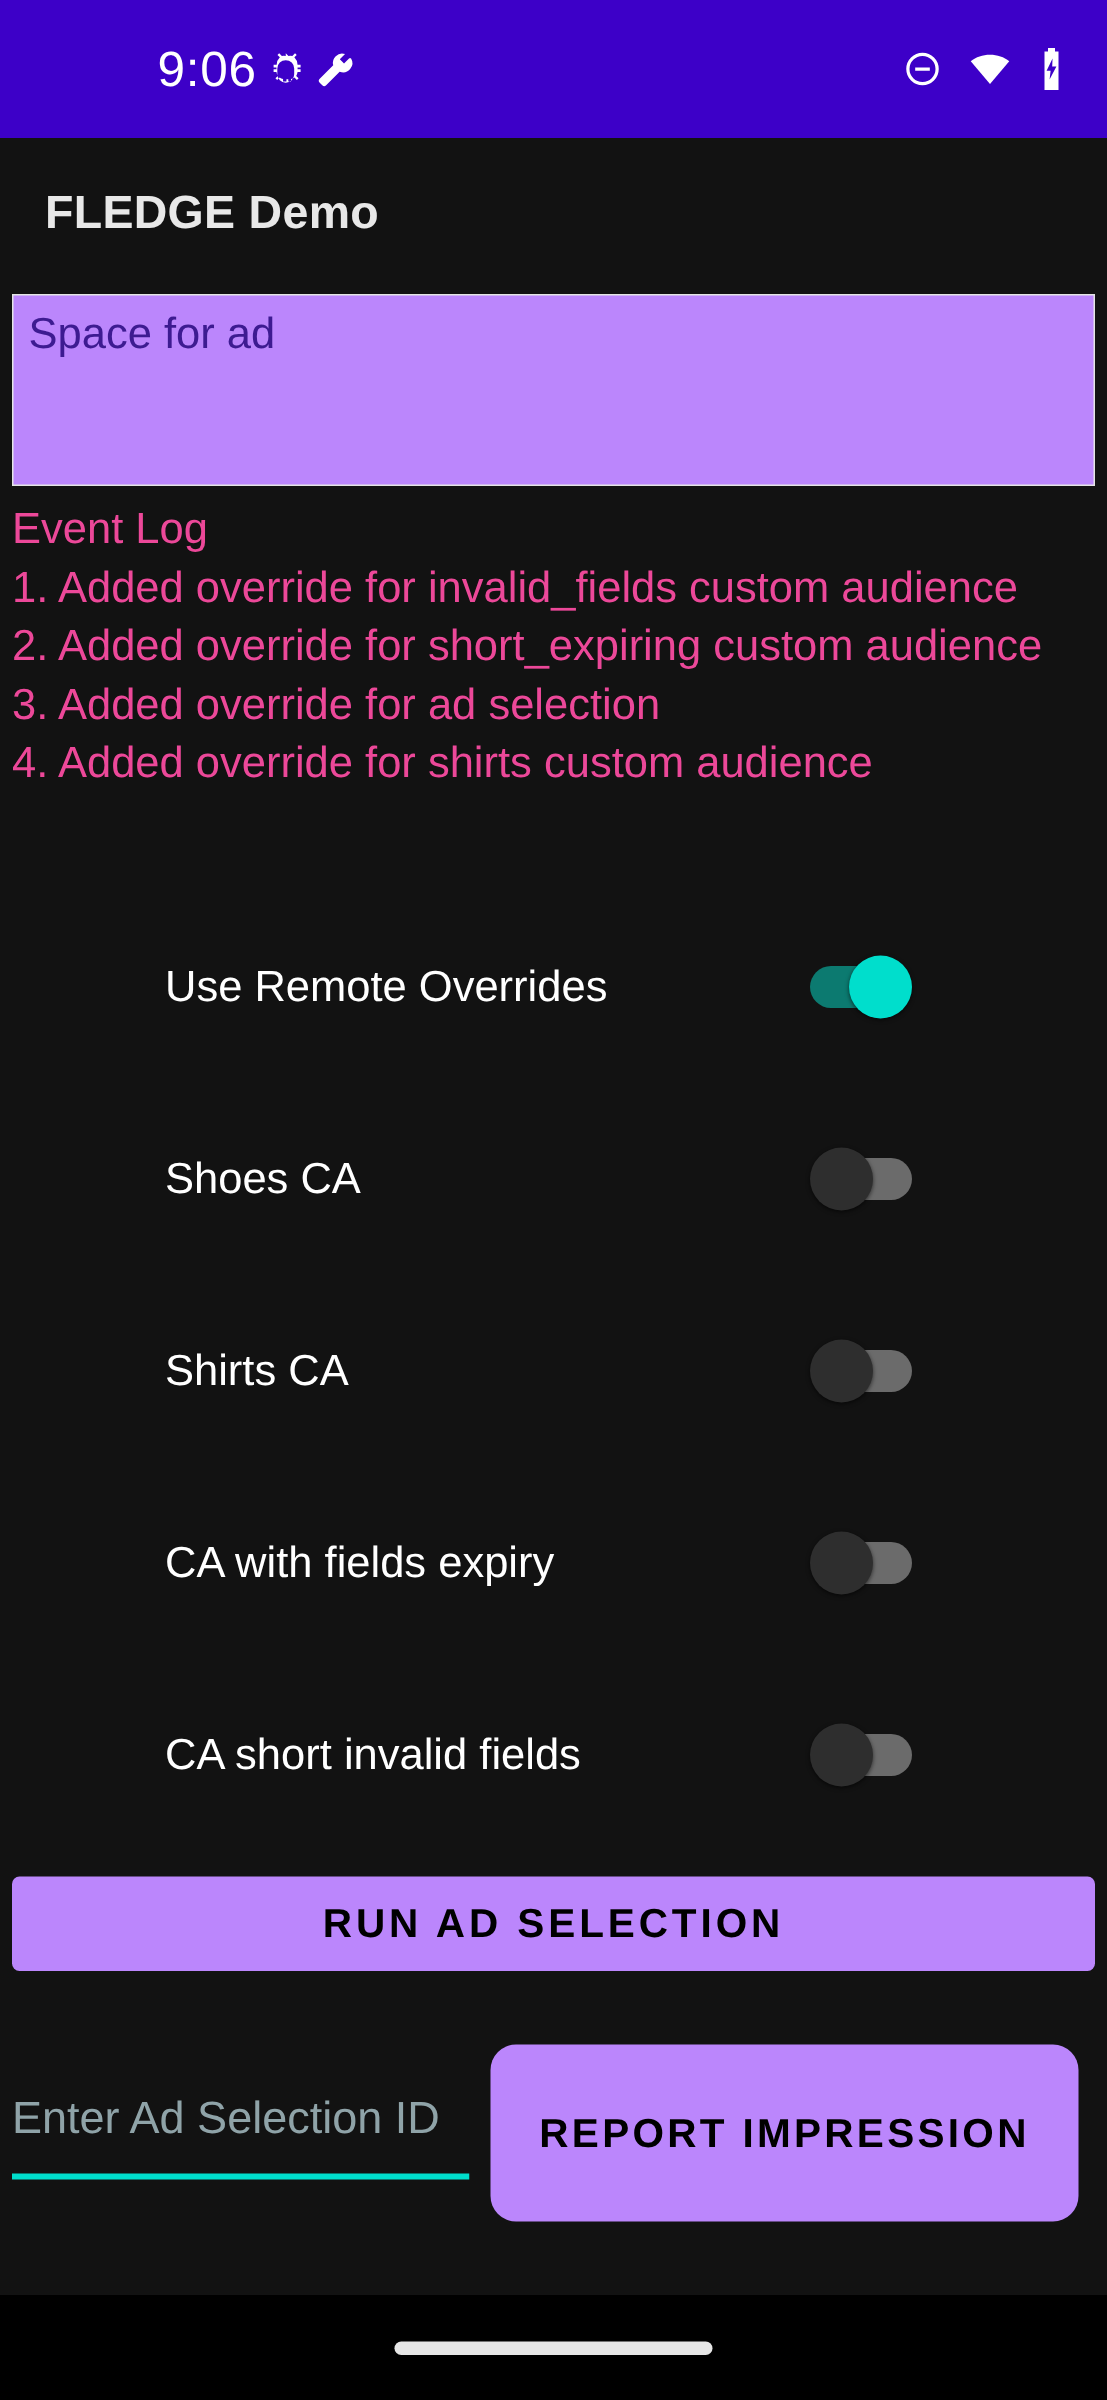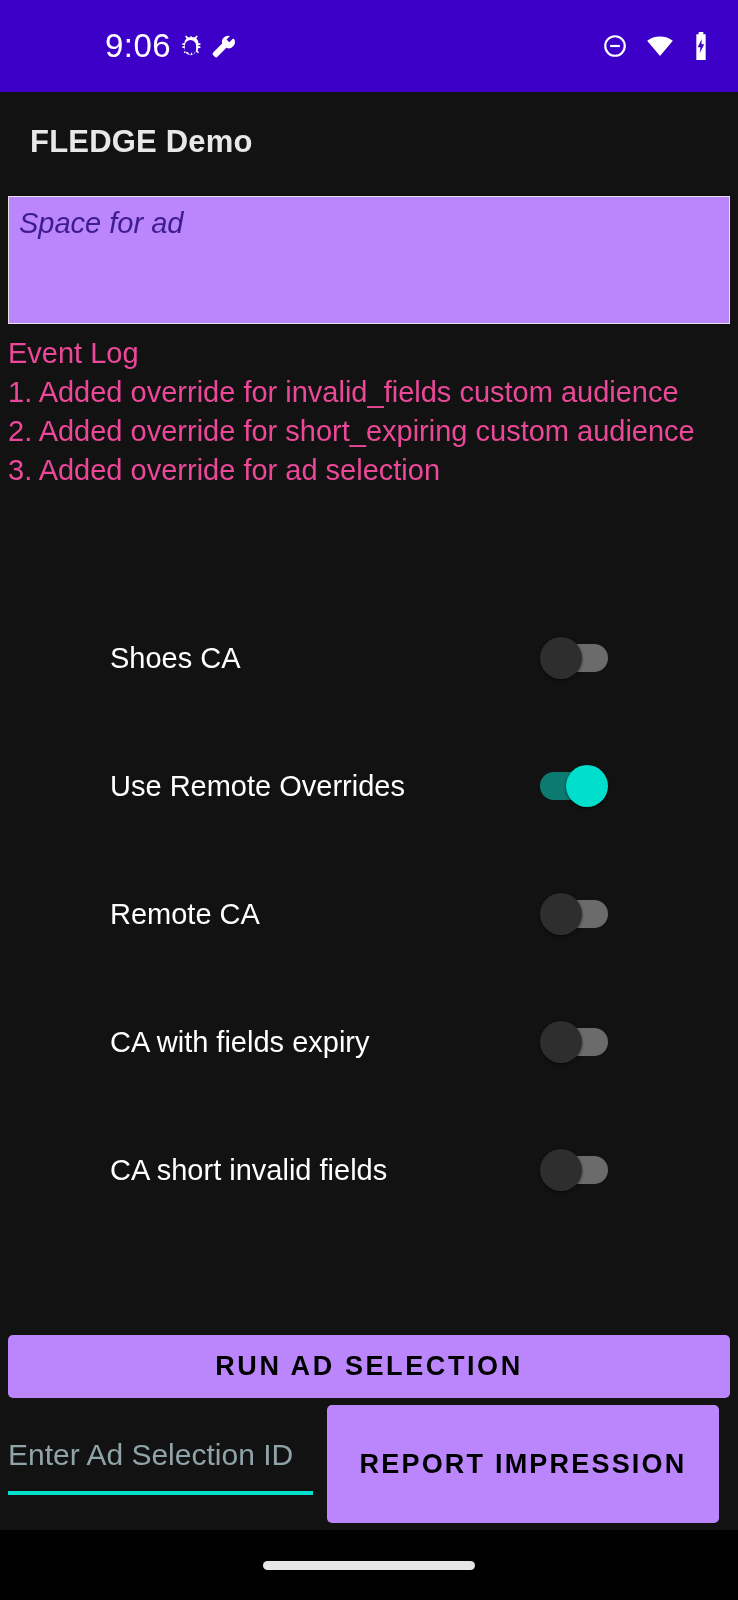--- a/index.html
+++ b/index.html
@@ -48,21 +48,21 @@
   }
   .app-title {
     color: #E8E8E8;
     font-size: 31px;
     font-weight: bold;
     letter-spacing: 0.2px;
     text-align: center;
   }
 
   
-  .ad-wrap { padding: 4px 8px; flex: 0 0 auto; font-style: italic; }
+  .ad-wrap { padding: 4px 8px; flex: 0 0 auto; }
   .ad-box {
     height: 128px;
     background: #BB86FC;
     border: 1px solid #e4e4e4;
     padding: 10px 10px 0 10px;
   }
   .ad-text {
     color: #3D1B91;
     font-size: 29px;
     line-height: 1.15;
@@ -138,21 +138,21 @@
     font-size: 27px;
     font-weight: bold;
     letter-spacing: 2.6px;
     font-family: "Liberation Sans", sans-serif;
     cursor: pointer;
   }
 
   
   .bottom-bar {
     flex: 0 0 auto;
-    height: 132px;
+    height: 216px;
     display: flex;
     align-items: center;
     padding: 0 8px;
     gap: 14px;
   }
   .field {
     flex: 1 1 auto;
     max-width: 305px;
     position: relative;
     height: 78px;
@@ -175,21 +175,21 @@
     left: 0; bottom: 8px;
     width: 305px;
     height: 4px;
     background: #00DECC;
   }
   .btn-report {
     width: 392px;
     height: 118px;
     background: #BB86FC;
     border: none;
-    border-radius: 5px;
+    border-radius: 17px;
     color: #000000;
     font-size: 27px;
     font-weight: bold;
     letter-spacing: 2.2px;
     line-height: 40px;
     font-family: "Liberation Sans", sans-serif;
     cursor: pointer;
   }
 
   
@@ -256,42 +256,43 @@
     <div class="ad-box">
       <span class="ad-text">Space for ad</span>
     </div>
   </div>
 
   <div class="log-wrap">
     <div class="log-line">Event Log</div>
     <div class="log-line">1. Added override for invalid_fields custom audience</div>
     <div class="log-line">2. Added override for short_expiring custom audience</div>
     <div class="log-line">3. Added override for ad selection</div>
+    <div class="log-line">4. Added override for shirts custom audience</div>
   </div>
 
   <div class="switch-list">
+
+    <div class="switch-row">
+      <span class="switch-label">Use Remote Overrides</span>
+      <span class="switch on">
+        <span class="track"></span>
+        <span class="thumb"></span>
+      </span>
+    </div>
 
     <div class="switch-row">
       <span class="switch-label">Shoes CA</span>
       <span class="switch off">
         <span class="track"></span>
         <span class="thumb"></span>
       </span>
     </div>
 
     <div class="switch-row">
-      <span class="switch-label">Use Remote Overrides</span>
-      <span class="switch on">
-        <span class="track"></span>
-        <span class="thumb"></span>
-      </span>
-    </div>
-
-    <div class="switch-row">
-      <span class="switch-label">Remote CA</span>
+      <span class="switch-label">Shirts CA</span>
       <span class="switch off">
         <span class="track"></span>
         <span class="thumb"></span>
       </span>
     </div>
 
     <div class="switch-row">
       <span class="switch-label">CA with fields expiry</span>
       <span class="switch off">
         <span class="track"></span>

